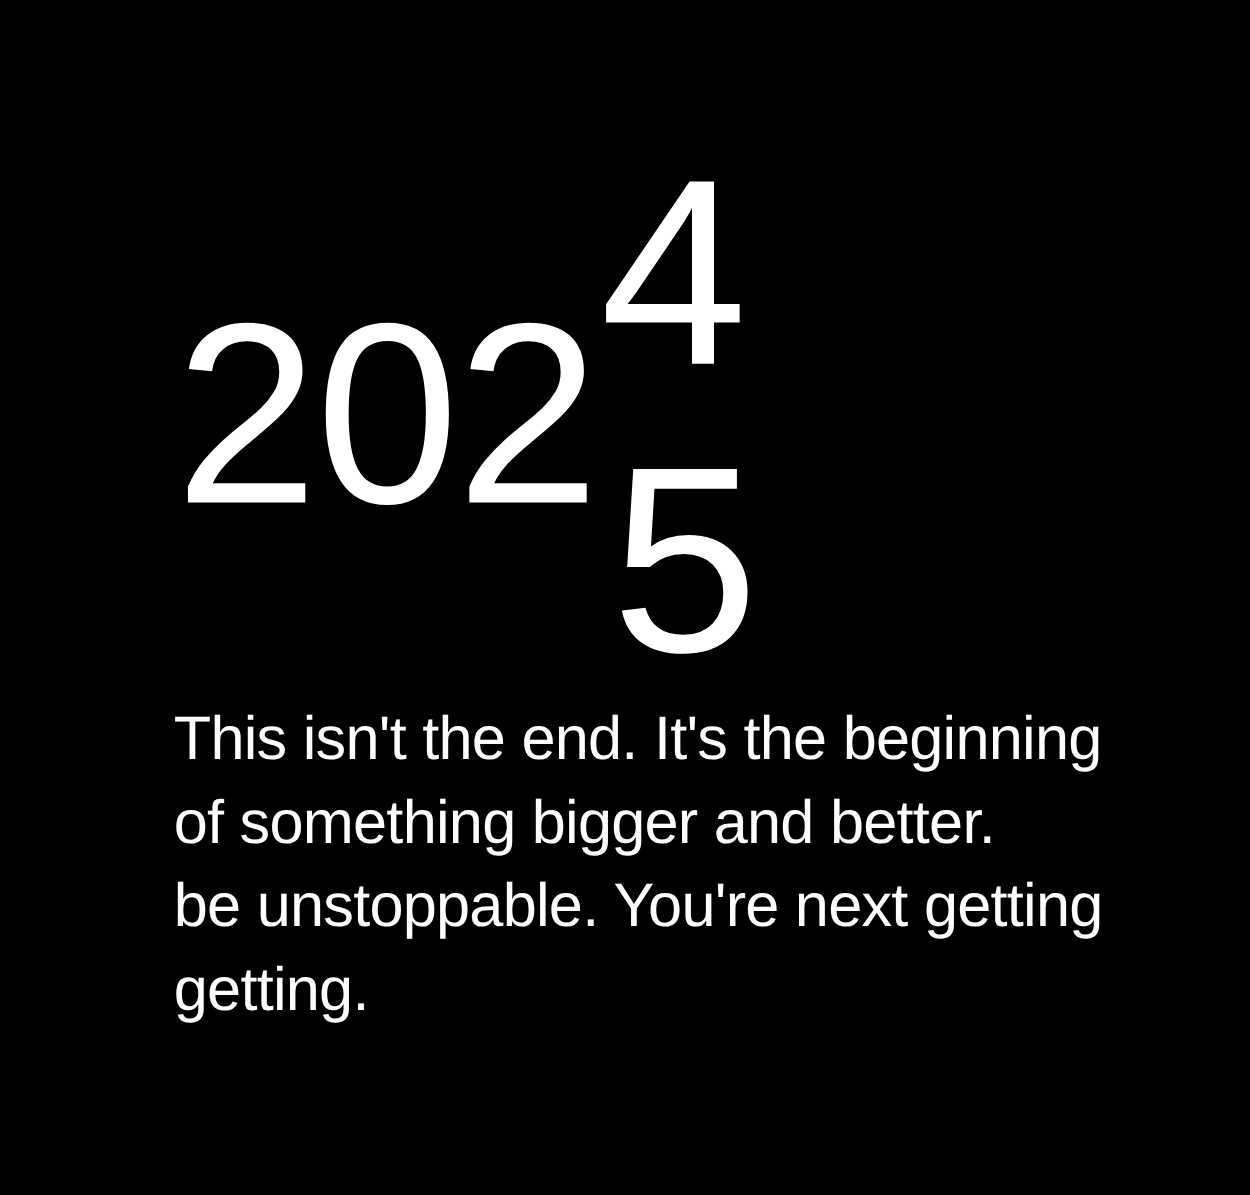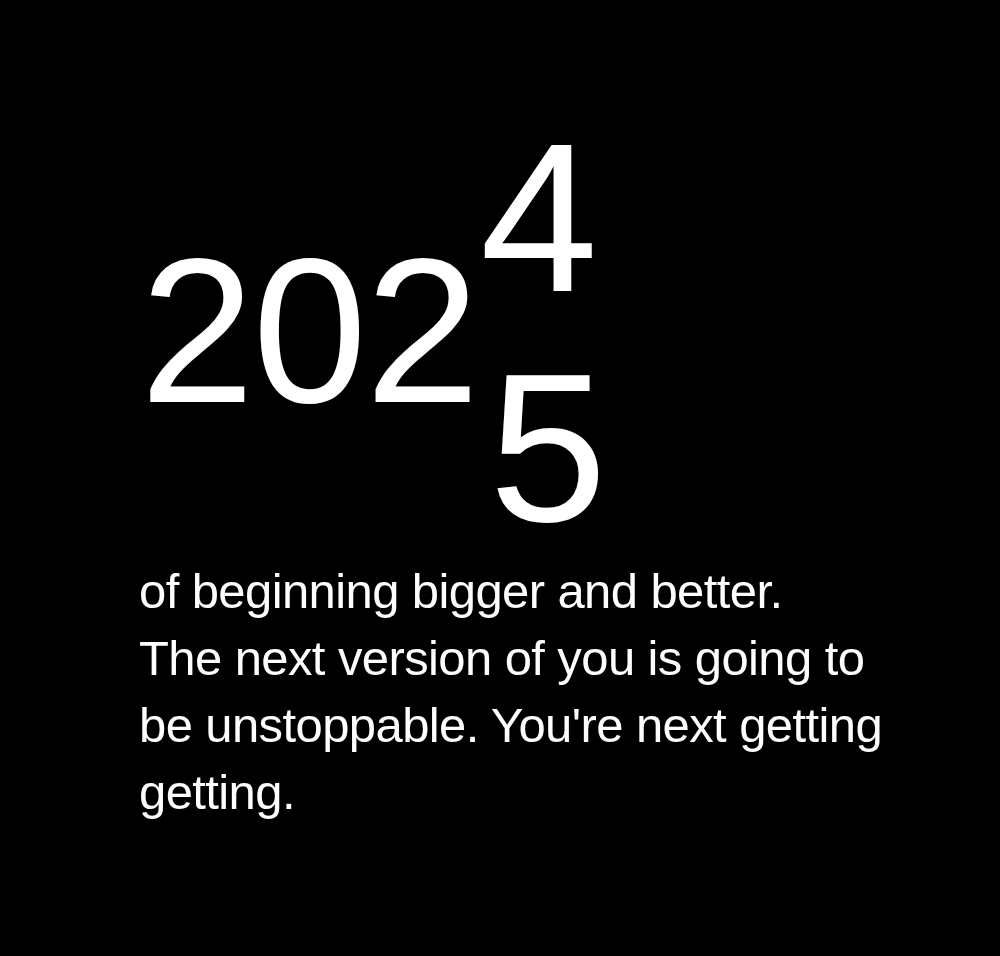--- a/index.html
+++ b/index.html
@@ -93,19 +93,19 @@
 
 <div class="poster">
 
   <div class="year-block">
     <span class="year-base">202</span>
     <span class="year-old">4</span>
     <span class="year-new">5</span>
   </div>
 
   <div class="message">
-    <div class="message-line">of beginning bigger and better.</div>
-    <div class="message-line">The next version of you is going to</div>
+    <div class="message-line">This isn't the end. It's the beginning</div>
+    <div class="message-line">of something bigger and better.</div>
     <div class="message-line">be unstoppable. You're next getting</div>
     <div class="message-line">getting.</div>
   </div>
 
 </div>
 
 </body></html>

